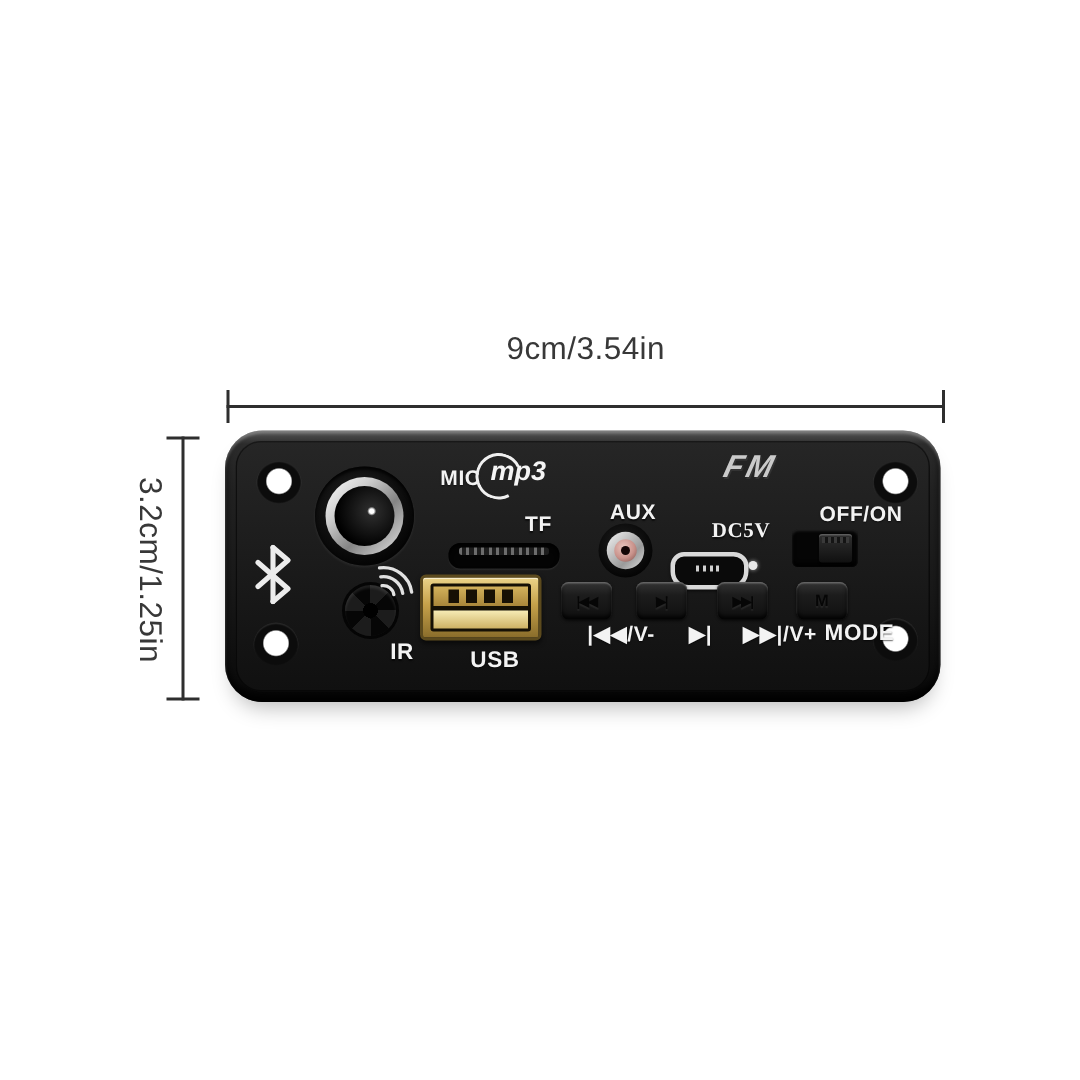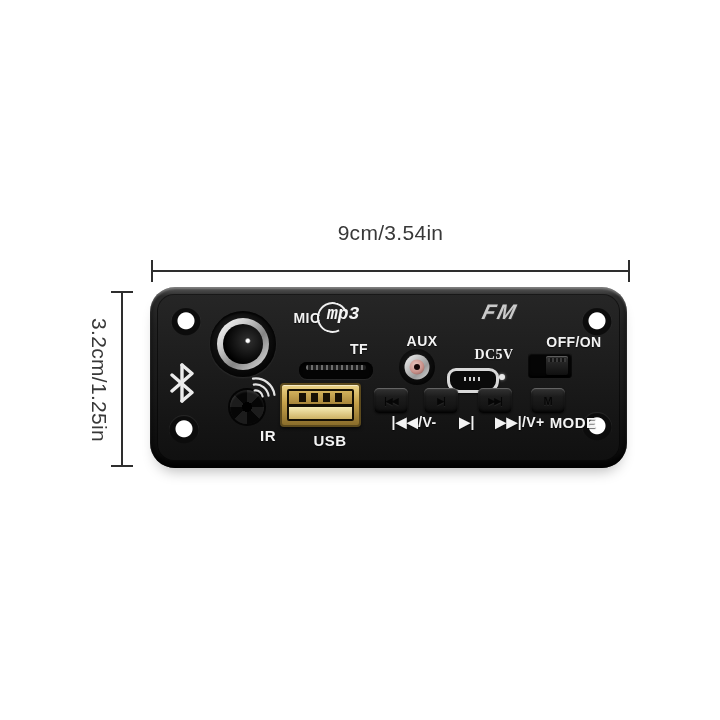--- a/index.html
+++ b/index.html
@@ -76,21 +76,21 @@
     width:15px;height:15px;border-radius:50%;
     background:radial-gradient(circle at 40% 35%, #e8c4bd, #c9928b 55%, #7c4f4a);}
   .aux-hole{position:absolute;left:50%;top:50%;transform:translate(-50%,-50%);
     width:6px;height:6px;border-radius:50%;background:#140505;}
 
   
   .mp3-wrap{width:54px;height:32px;}
   .mp3-arc{position:absolute;left:0;top:2px;width:27px;height:27px;border-radius:50%;
     border:2.5px solid #f0f0f0;border-right-color:transparent;transform:rotate(18deg);}
   .mp3-text{position:absolute;left:10px;top:4px;color:#f5f5f5;
-    font-style:italic;font-weight:bold;font-size:18px;letter-spacing:0;font-family:Liberation Mono, monospace;}
+    font-style:italic;font-weight:bold;font-size:18px;letter-spacing:0;}
 
   
   .fm-logo{color:#cacaca;font-size:21px;font-weight:bold;font-style:italic;
     letter-spacing:2px;transform:translate(-50%,-50%) skewX(-14deg);
     text-shadow:1px 1px 0 #333;}
 
   
   .tf-slot{left:149px;top:75px;width:74px;height:17px;border-radius:8px;background:#040404;
     box-shadow:inset 0 2px 3px #000, 0 1px 1px rgba(255,255,255,.07);}
   .tf-edge{position:absolute;left:7px;right:7px;top:3px;height:5px;border-radius:2px;

